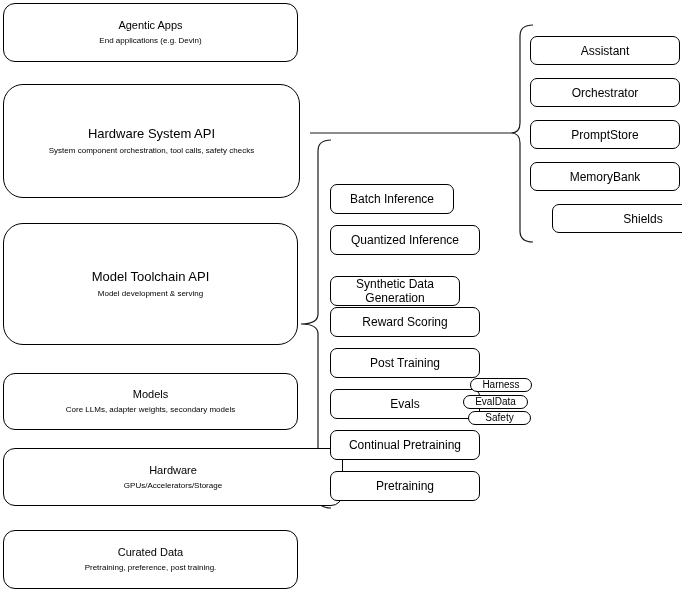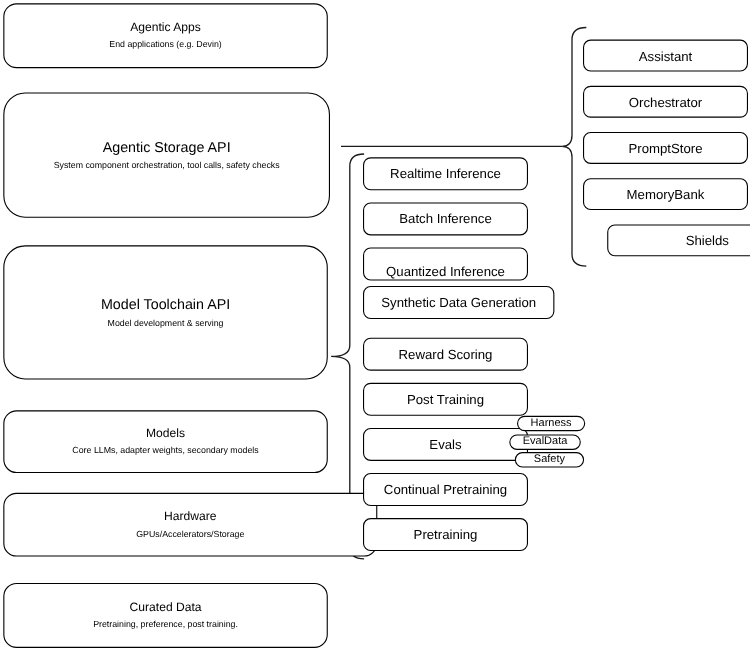--- a/index.html
+++ b/index.html
@@ -63,21 +63,21 @@
     <path d="M533 25 Q520 25 520 36 L520 123 Q520 133 511 133 Q520 133 520 143 L520 231 Q520 242 533 242"></path>
     <path d="M331 140 Q318 140 318 151 L318 314 Q318 324 301 324 Q318 324 318 334 L318 497 Q318 508 331 508"></path>
   </svg>
 
   <div class="node lbox" style="left:3px;top:3px;width:295px;height:59px;">
     <span class="title">Agentic Apps</span>
     <span class="subtitle">End applications (e.g. Devin)</span>
   </div>
 
   <div class="node lbox lbox-big" style="left:3px;top:84px;width:297px;height:114px;">
-    <span class="title">Agentic Storage API</span>
+    <span class="title">Hardware System API</span>
     <span class="subtitle">System component orchestration, tool calls, safety checks</span>
   </div>
 
   <div class="node lbox lbox-big" style="left:3px;top:223px;width:295px;height:122px;">
     <span class="title">Model Toolchain API</span>
     <span class="subtitle">Model development &amp; serving</span>
   </div>
 
   <div class="node lbox" style="left:3px;top:373px;width:295px;height:57px;">
     <span class="title">Models</span>
@@ -87,30 +87,27 @@
   <div class="node lbox" style="left:3px;top:448px;width:340px;height:58px;">
     <span class="title">Hardware</span>
     <span class="subtitle">GPUs/Accelerators/Storage</span>
   </div>
 
   <div class="node lbox" style="left:3px;top:530px;width:295px;height:59px;">
     <span class="title">Curated Data</span>
     <span class="subtitle">Pretraining, preference, post training.</span>
   </div>
 
-  <div class="node mbox" style="left:330px;top:143px;width:150px;height:30px;">
-    <span>Realtime Inference</span>
-  </div>
-  <div class="node mbox" style="left:330px;top:184px;width:150px;height:30px;">
+  <div class="node mbox" style="left:330px;top:184px;width:124px;height:30px;">
     <span>Batch Inference</span>
   </div>
-  <div class="node mbox" style="left:330px;top:225px;width:150px;height:30px;justify-content:flex-end;">
+  <div class="node mbox" style="left:330px;top:225px;width:150px;height:30px;">
     <span>Quantized Inference</span>
   </div>
-  <div class="node mbox" style="left:330px;top:260px;width:174px;height:30px;">
+  <div class="node mbox" style="left:330px;top:276px;width:130px;height:30px;justify-content:flex-end;">
     <span>Synthetic Data Generation</span>
   </div>
   <div class="node mbox" style="left:330px;top:307px;width:150px;height:30px;">
     <span>Reward Scoring</span>
   </div>
   <div class="node mbox" style="left:330px;top:348px;width:150px;height:30px;">
     <span>Post Training</span>
   </div>
   <div class="node mbox" style="left:330px;top:389px;width:150px;height:30px;">
     <span>Evals</span>

